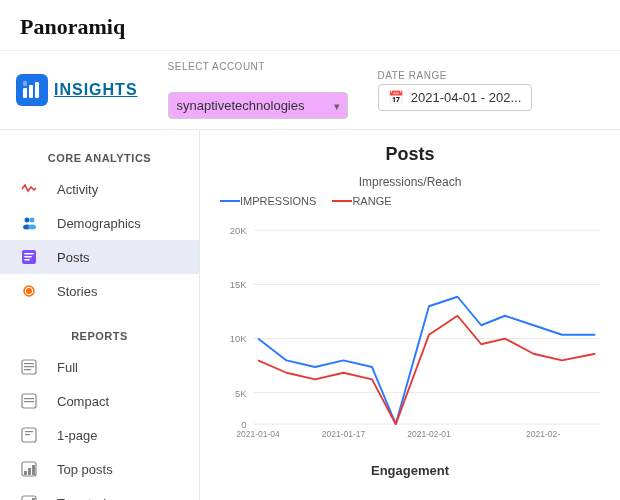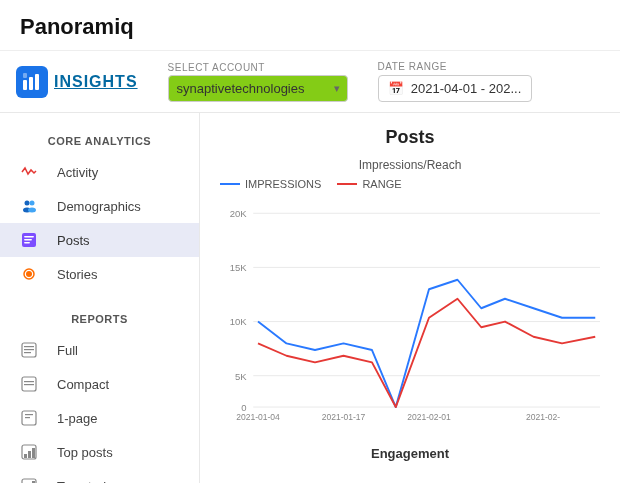--- a/index.html
+++ b/index.html
@@ -8,20 +8,21 @@
       background: #fff;
       width: 620px;
       height: 500px;
       overflow: hidden;
       font-size: 13px;
       color: #333;
     }
     .header {
       padding: 14px 20px 10px;
       border-bottom: 1px solid #eee;
+      font-family: Liberation Serif, serif;
     }
     .header h1 {
       font-size: 22px;
       font-weight: 700;
       color: #111;
     }
     .top-bar {
       display: flex;
       align-items: center;
       padding: 10px 16px;
@@ -50,35 +51,35 @@
     .logo-text {
       font-size: 16px;
       font-weight: 600;
       color: #0369a1;
       letter-spacing: 1px;
       text-decoration: underline;
     }
     .select-group {
       display: flex;
       flex-direction: column;
-      gap: 2px;
+      gap: 20px;
     }
     .select-label {
       font-size: 10px;
       color: #888;
       text-transform: uppercase;
       letter-spacing: 0.5px;
     }
     .account-select {
       border: 1px solid #ccc;
       border-radius: 4px;
       padding: 5px 24px 5px 8px;
       font-size: 13px;
       color: #333;
-      background: #84cc16;
+      background: #f0abfc;
       appearance: none;
       cursor: pointer;
       min-width: 180px;
     }
     .select-wrapper {
       position: relative;
     }
     .select-wrapper::after {
       content: '▾';
       position: absolute;
@@ -175,21 +176,20 @@
       font-weight: 500;
     }
     .chart-legend {
       display: flex;
       gap: 16px;
       margin-bottom: 8px;
     }
     .legend-item {
       display: flex;
       align-items: center;
-      gap: 5px;
       font-size: 11px;
       color: #555;
     }
     .legend-line {
       width: 20px;
       height: 2px;
     }
     .chart-area {
       width: 100%;
       height: 240px;

